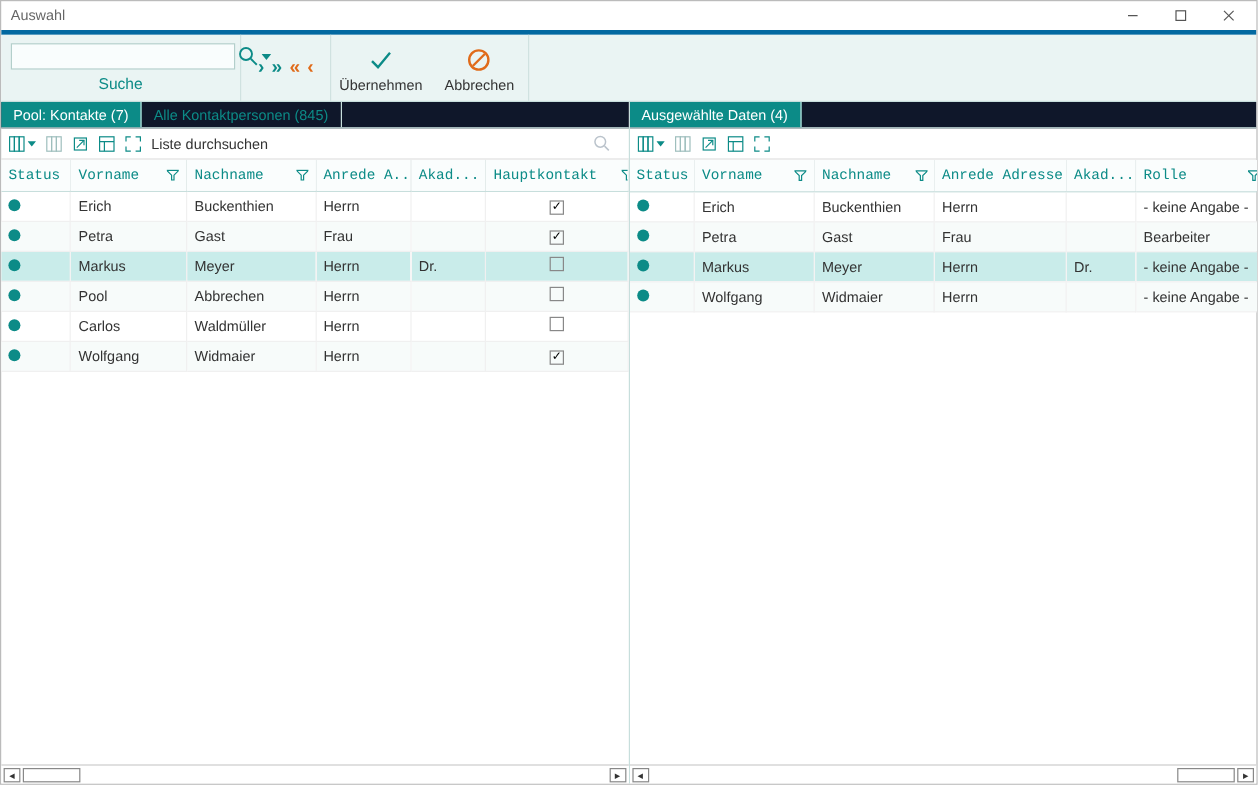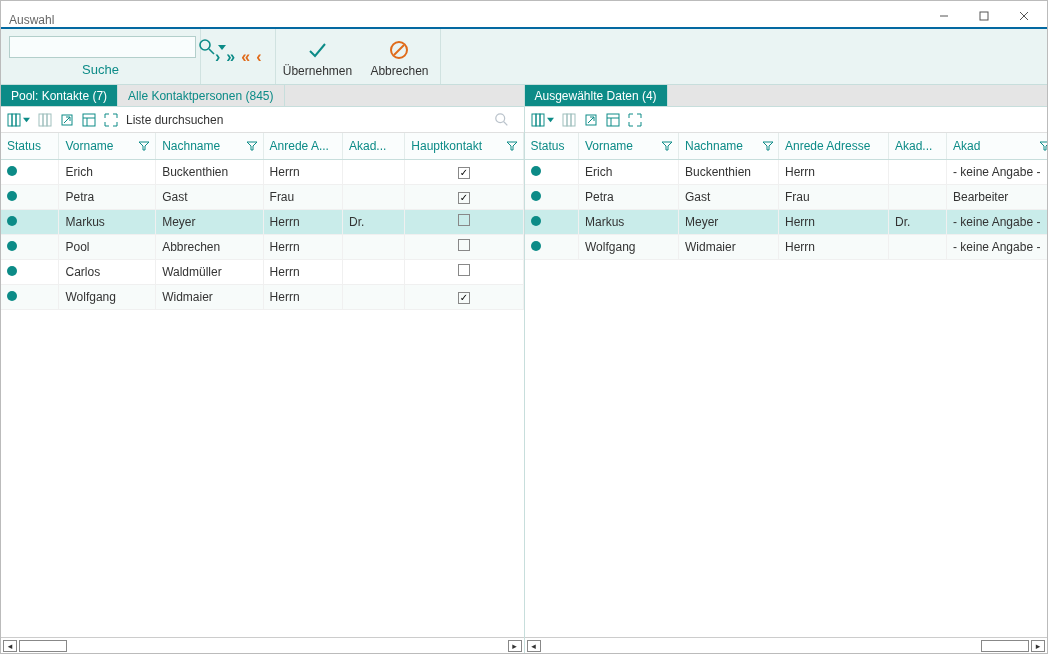--- a/index.html
+++ b/index.html
@@ -10,25 +10,25 @@
     color: #333;
     background: #fff;
     width: 1048px;
     height: 654px;
     overflow: hidden;
     border: 1px solid #bbb;
   }
   .titlebar {
     height: 28px;
     display: flex;
-    align-items: flex-end;
+    align-items: center;
     justify-content: space-between;
     padding: 0 4px 0 8px;
     color: #666;
-    border-bottom: 2px solid #0369a1;
+    border-bottom: 4px solid #0369a1;
   }
   .title-controls { display: flex; gap: 2px; }
   .title-btn {
     width: 38px; height: 22px;
     display: flex; align-items: center; justify-content: center;
     color: #555;
   }
 
   .toolbar {
     height: 56px;
@@ -85,21 +85,21 @@
     flex-direction: column;
     min-width: 0;
     border-right: 1px solid #c7dedc;
   }
   .pane:last-child { border-right: none; }
 
   .tabs {
     height: 22px;
     display: flex;
     align-items: stretch;
-    background: #e5e5e5;
+    background: #0f172a;
     border-bottom: 1px solid #c7dedc;
     width: 100%;
   }
   .tab {
     padding: 0 10px;
     display: flex; align-items: center;
     color: #0c8b87;
     border-right: 1px solid #c7dedc;
   }
   .tab.active {
@@ -136,21 +136,21 @@
     font-weight: normal;
     text-align: left;
     padding: 4px 6px;
     border-right: 1px solid #e4eceb;
     border-bottom: 1px solid #c7dedc;
     height: 26px;
     font-size: 12px;
     white-space: nowrap;
     overflow: hidden;
   }
-  .grid th .hdr { display:flex; align-items:center; justify-content:space-between; gap:20px;}
+  .grid th .hdr { display:flex; align-items:center; justify-content:space-between; gap:20px;font-family:Liberation Mono, monospace;}
   .funnel {
     width: 10px; height: 10px; display:inline-block;
     color: #0c8b87; font-size: 10px;
   }
   .grid td {
     padding: 4px 6px;
     border-right: 1px solid #f0f0f0;
     border-bottom: 1px solid #f0f0f0;
     height: 25px;
     white-space: nowrap;
@@ -545,21 +545,21 @@
                   <span>Akad...</span>
                   <span class="funnel">
                     <svg width="10" height="10" viewBox="0 0 10 10">
                       <polygon points="0,1 10,1 6,5 6,9 4,9 4,5" fill="none" stroke="#0c8b87" stroke-width="1"></polygon>
                     </svg>
                   </span>
                 </div>
               </th>
               <th style="width: 110px;">
                 <div class="hdr">
-                  <span>Akad</span>
+                  <span>Rolle</span>
                   <span class="funnel">
                     <svg width="10" height="10" viewBox="0 0 10 10">
                       <polygon points="0,1 10,1 6,5 6,9 4,9 4,5" fill="none" stroke="#0c8b87" stroke-width="1"></polygon>
                     </svg>
                   </span>
                 </div>
               </th>
             </tr>
           </thead>
         <tbody id="right-tbody">

